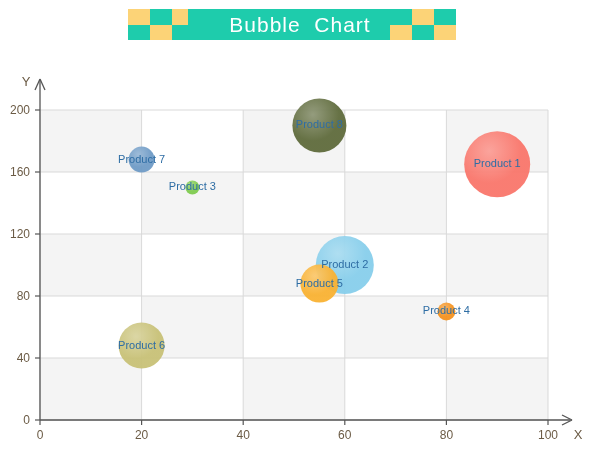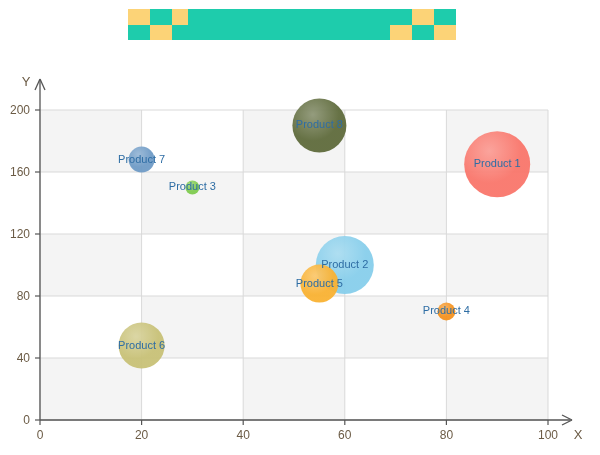--- a/index.html
+++ b/index.html
@@ -63,20 +63,21 @@
     </div>
   <div class="banner-band"></div>
   <div id="checks-right">
       <div class="chk" style="left: 390px; top: 9px; background: rgb(30, 204, 172);"></div>
       <div class="chk" style="left: 412px; top: 9px; background: rgb(252, 211, 119);"></div>
       <div class="chk" style="left: 434px; top: 9px; background: rgb(30, 204, 172);"></div>
       <div class="chk" style="left: 390px; top: 24.5px; background: rgb(252, 211, 119);"></div>
       <div class="chk" style="left: 412px; top: 24.5px; background: rgb(30, 204, 172);"></div>
       <div class="chk" style="left: 434px; top: 24.5px; background: rgb(252, 211, 119);"></div>
     </div>
+  <div class="banner-title">Bubble  Chart</div>
 </div>
 
 <div id="plot-wrap">
   <svg width="600" height="455">
     <defs>
         <radialGradient id="bgrad0" cx="38%" cy="30%" r="78%">
           <stop offset="0%" stop-color="#fb9f97"></stop>
           <stop offset="62%" stop-color="#F9766B"></stop>
           <stop offset="100%" stop-color="#F9766B"></stop>
         </radialGradient>

